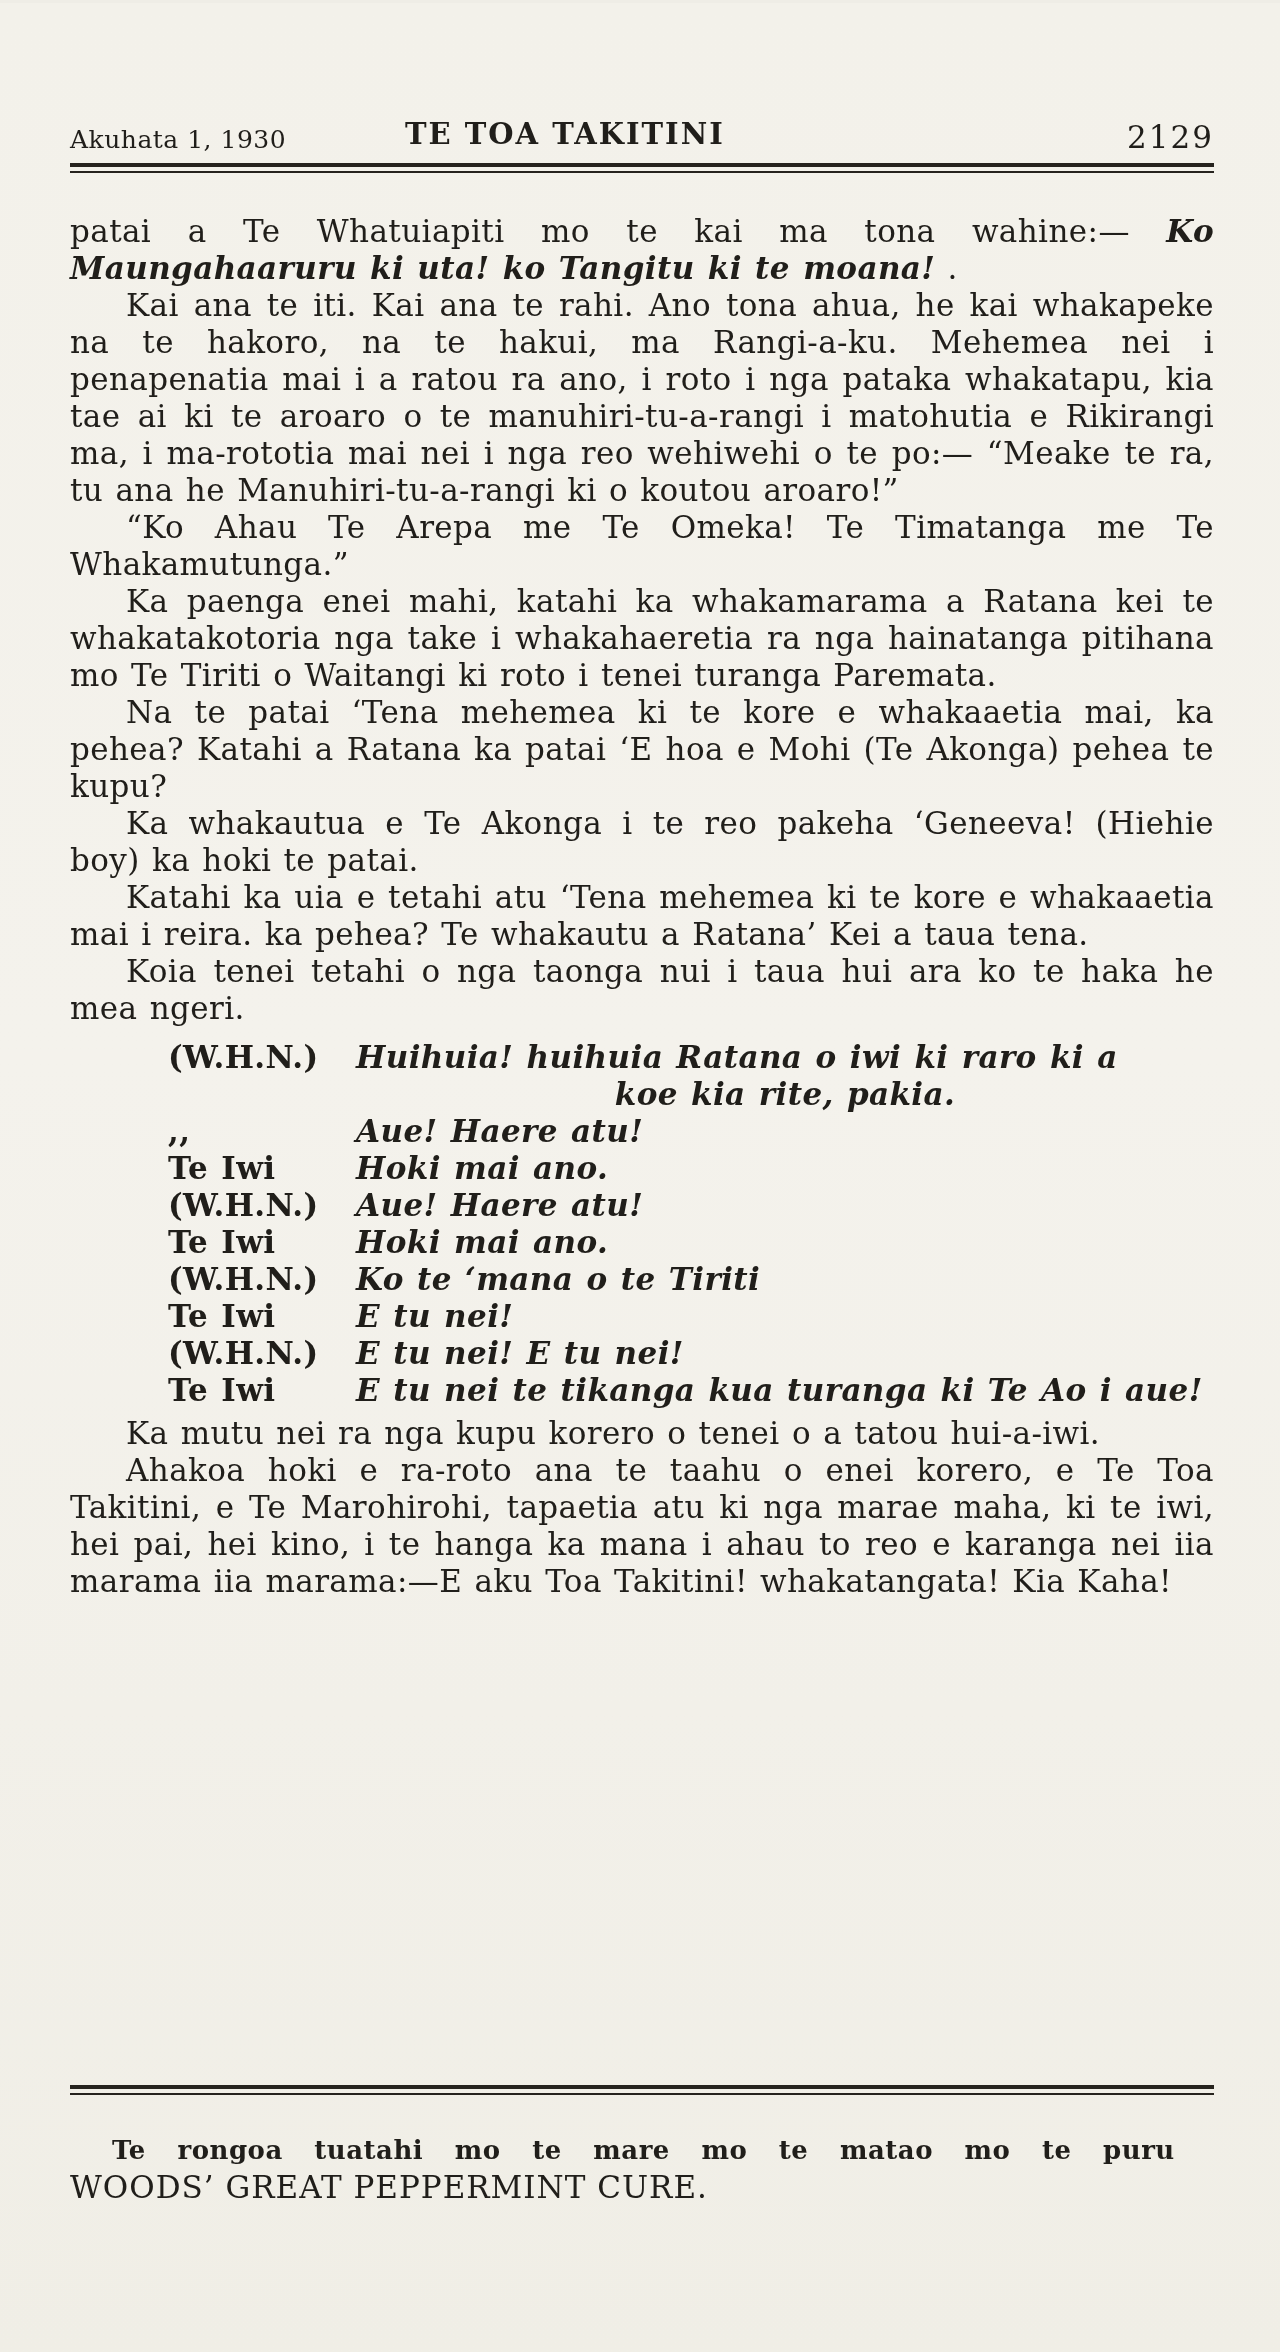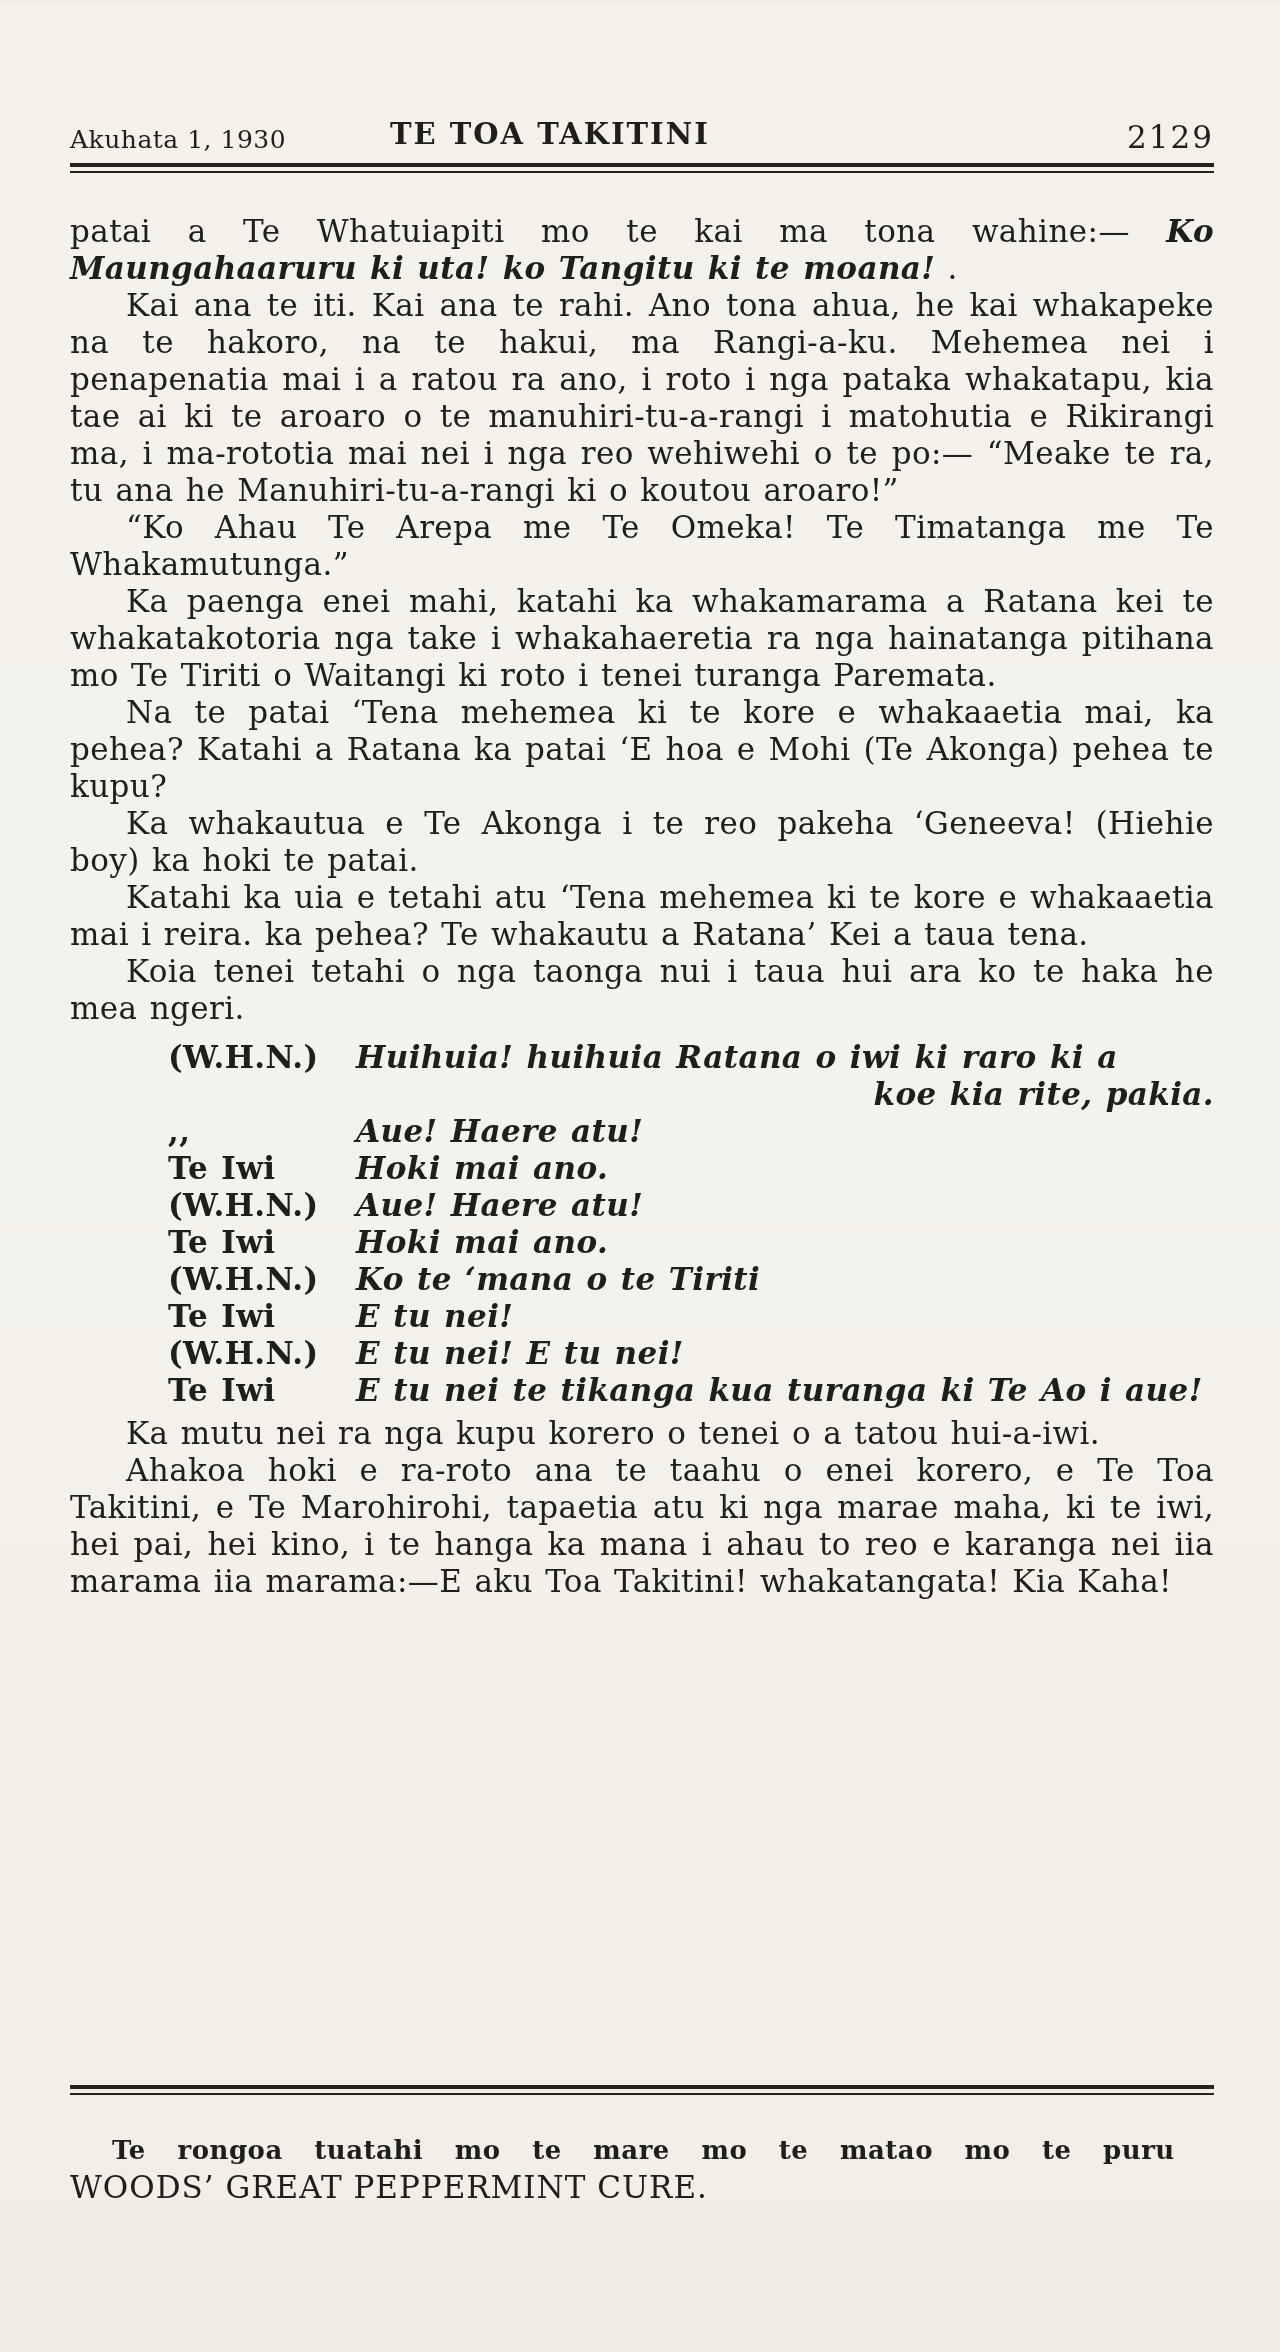--- a/index.html
+++ b/index.html
@@ -26,21 +26,21 @@
     justify-content: space-between;
     align-items: baseline;
     height: 44px;
   }
   .date {
     font-size: 25px;
     letter-spacing: 0.5px;
   }
   .title {
     position: absolute;
-    left: 320px;
+    left: 335px;
     top: -2px;
     font-size: 29px;
     font-weight: bold;
     letter-spacing: 2px;
     white-space: nowrap;
   }
   .pageno {
     font-size: 31px;
     letter-spacing: 2px;
   }
@@ -74,21 +74,21 @@
     flex: none;
     font-weight: bold;
   }
   .chant-line {
     flex: 1;
     font-style: italic;
     font-weight: bold;
   }
   .chant-cont {
     display: block;
-    text-align: right;
+    text-align: center;
     font-style: italic;
   }
   .chant-cont:empty { display: none; }
   .advert { margin-top: auto; }
   .advert .rule-double { margin-bottom: 40px; }
   .ad1 {
     margin: 0;
     font-size: 26px;
     font-weight: bold;
     word-spacing: 22px;

